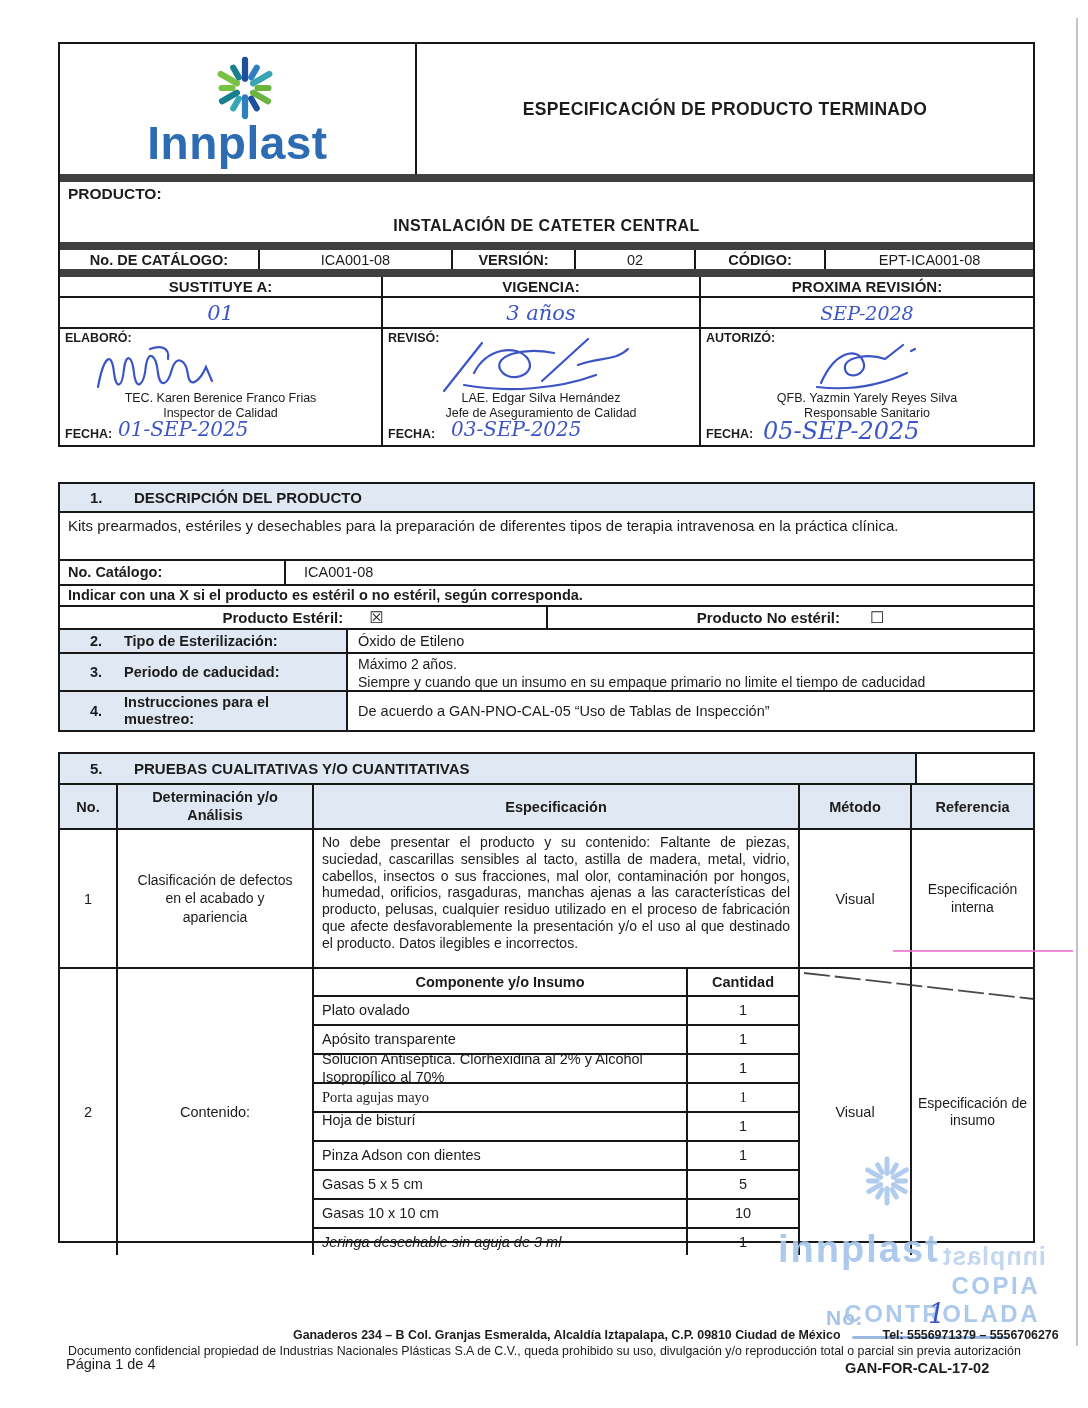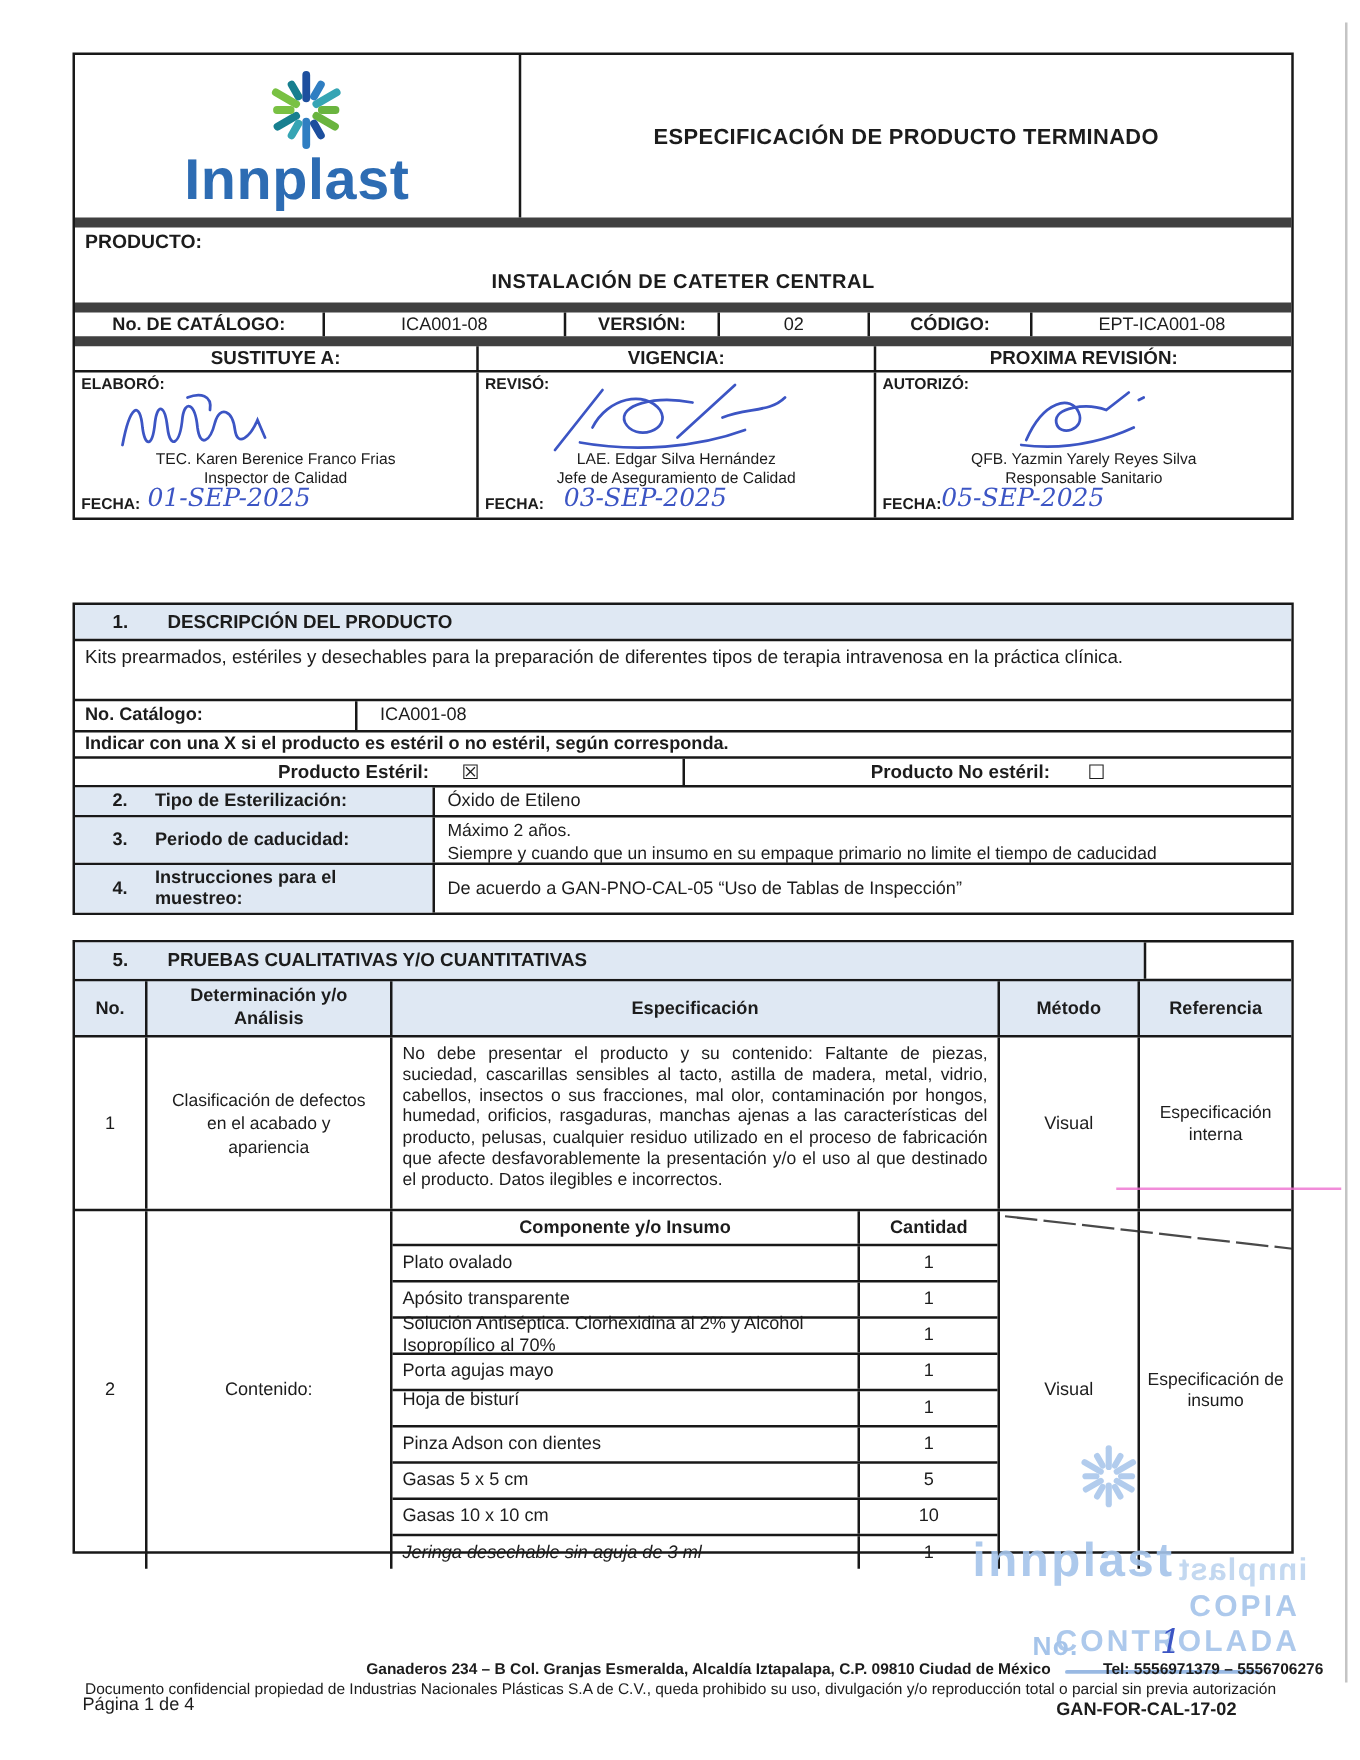--- a/index.html
+++ b/index.html
@@ -93,20 +93,25 @@
       <div class="cell bL ctr bold" style="width:130px;">CÓDIGO:</div>
       <div class="cell bL ctr" style="flex:1;">EPT-ICA001-08</div>
     </div>
 
     <div class="row bT3 bold fs15" style="height:27px;">
       <div class="cell ctr" style="width:321px;">SUSTITUYE A:</div>
       <div class="cell bL ctr" style="width:318px;">VIGENCIA:</div>
       <div class="cell bL ctr" style="flex:1;">PROXIMA REVISIÓN:</div>
     </div>
 
+    <div class="row bT2" style="height:31px;">
+      <div class="cell ctr hand" style="width:321px;font-size:21px;transform:none;">01</div>
+      <div class="cell bL ctr hand" style="width:318px;font-size:21px;">3 años</div>
+      <div class="cell bL ctr hand" style="flex:1;font-size:19px;">SEP-2028</div>
+    </div>
 
     <div class="row bT2" style="height:118px;">
 
       <div class="cell" style="width:321px;">
         <span class="abs bold" style="left:5px;top:2px;font-size:12.5px;">ELABORÓ:</span>
         <svg class="sig abs" style="left:30px;top:12px;" width="170" height="56" viewBox="0 0 170 56">
           <path d="M8 46 C14 14, 22 10, 24 32 C26 48, 32 48, 34 28 C36 12, 42 14, 44 32 C46 50, 54 46, 56 24 C58 10, 66 12, 68 32 C70 48, 78 44, 82 28 C86 14, 96 18, 98 34 C100 48, 110 40, 116 26 L122 40"></path>
           <path d="M60 8 C70 4, 80 6, 78 18"></path>
         </svg>
         <div class="abs" style="left:0;right:0;top:62px;text-align:center;font-size:12.5px;">TEC. Karen Berenice Franco Frias</div>
@@ -133,21 +138,21 @@
       <div class="cell bL" style="flex:1;">
         <span class="abs bold" style="left:5px;top:2px;font-size:12.5px;">AUTORIZÓ:</span>
         <svg class="sig abs" style="left:110px;top:10px;" width="130" height="54" viewBox="0 0 130 54">
           <path d="M10 44 C24 12, 46 8, 52 22 C58 36, 36 42, 34 30 C32 18, 58 14, 74 20 L92 6"></path>
           <path d="M6 48 C40 52, 70 46, 96 34"></path>
           <path d="M100 12 L104 10"></path>
         </svg>
         <div class="abs" style="left:0;right:0;top:62px;text-align:center;font-size:12.5px;">QFB. Yazmin Yarely Reyes Silva</div>
         <div class="abs" style="left:0;right:0;top:77px;text-align:center;font-size:12.5px;">Responsable Sanitario</div>
         <span class="abs bold" style="left:5px;top:98px;font-size:12.5px;">FECHA:</span>
-        <span class="abs hand" style="left:52px;top:88px;font-size:20px;font-style:italic;">05-SEP-2025</span>
+        <span class="abs hand" style="left:62px;top:88px;font-size:24px;font-style:italic;">05-SEP-2025</span>
       </div>
     </div>
   </div>
 
   <div class="tbl" style="left:58px;top:482px;width:977px;">
 
     <div class="row bluebg bold fs15" style="height:27px;align-items:center;">
       <span class="secnum">1.</span>
       <span>DESCRIPCIÓN DEL PRODUCTO</span>
     </div>
@@ -245,21 +250,21 @@
               <div class="cell bL ctr fs145" style="width: 112px;">1</div>
             </div>
             <div class="row bT2" style="flex: 1 1 0%; min-height: 26px;">
               <div class="cell fs145" style="flex: 1 1 0%; padding: 2px 6px 2px 8px; display: flex; align-items: center; line-height: 1.25;">Apósito transparente</div>
               <div class="cell bL ctr fs145" style="width: 112px;">1</div>
             </div>
             <div class="row bT2" style="flex: 1 1 0%; min-height: 26px;">
               <div class="cell fs145" style="flex: 1 1 0%; padding: 2px 6px 2px 8px; display: flex; align-items: center; line-height: 1.25;">Solución Antiséptica. Clorhexidina al 2% y Alcohol Isopropílico al 70%</div>
               <div class="cell bL ctr fs145" style="width: 112px;">1</div>
             </div>
-            <div class="row bT2" style="flex: 1 1 0%; min-height: 26px;">
+            <div class="row bT2" style="flex: 1 1 0%; min-height: 26px; font-family: Liberation Serif, serif;">
               <div class="cell fs145" style="flex: 1 1 0%; padding: 2px 6px 2px 8px; display: flex; align-items: center; line-height: 1.25;">Porta agujas mayo</div>
               <div class="cell bL ctr fs145" style="width: 112px;">1</div>
             </div>
             <div class="row bT2" style="flex: 1 1 0%; min-height: 26px;">
               <div class="cell fs145" style="flex: 1 1 0%; padding: 2px 6px 14px 8px; display: flex; align-items: center; line-height: 1.25;">Hoja de bisturí</div>
               <div class="cell bL ctr fs145" style="width: 112px;">1</div>
             </div>
             <div class="row bT2" style="flex: 1 1 0%; min-height: 26px;">
               <div class="cell fs145" style="flex: 1 1 0%; padding: 2px 6px 2px 8px; display: flex; align-items: center; line-height: 1.25;">Pinza Adson con dientes</div>
               <div class="cell bL ctr fs145" style="width: 112px;">1</div>

